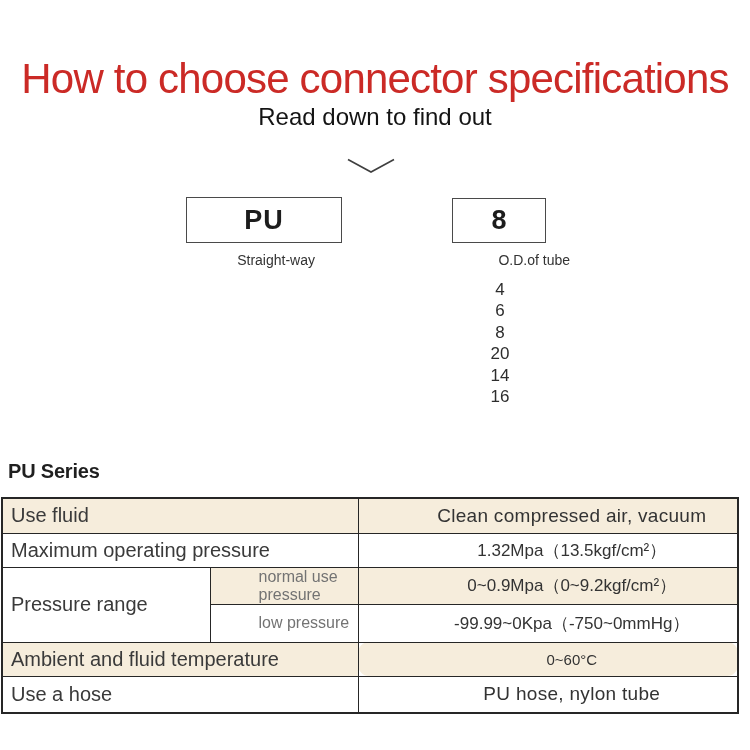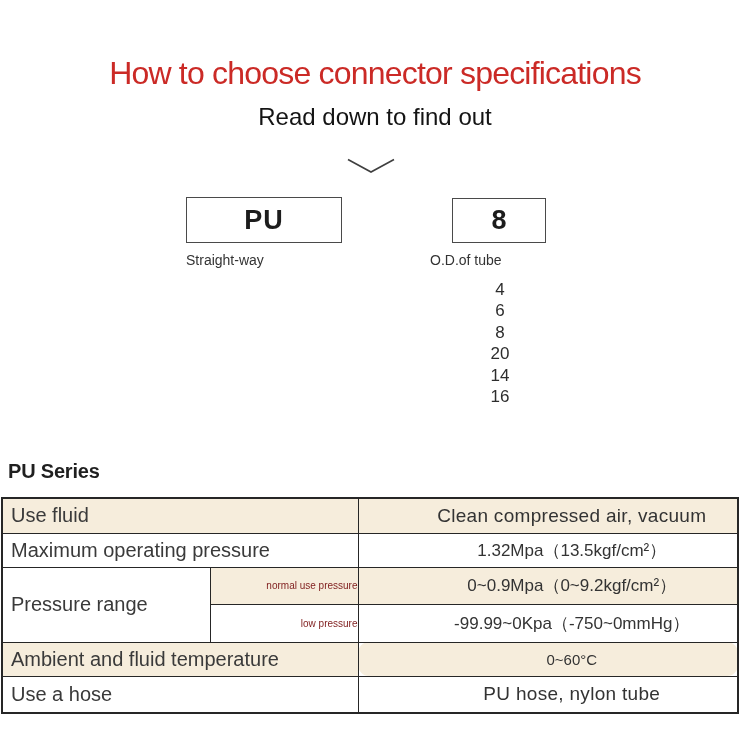--- a/index.html
+++ b/index.html
@@ -12,21 +12,21 @@
     font-family: "Liberation Sans", sans-serif;
     overflow: hidden;
   }
 
   
   .title {
     position: absolute;
     top: 55px; left: 0;
     width: 750px;
     text-align: center;
-    font-size: 32px;
+    font-size: 42px;
     letter-spacing: -0.8px;
     font-weight: 400;
     color: #cb2a26;
   }
   .subtitle {
     position: absolute;
     top: 103px; left: 0;
     width: 750px;
     text-align: center;
     font-size: 24px;
@@ -47,21 +47,21 @@
     align-items: center;
     justify-content: center;
     font-weight: 700;
     color: #1c1c1c;
   }
   .pu-box   { left: 186px; top: 197px; width: 156px; height: 46px; font-size: 27px; letter-spacing: 1px; }
   .size-box { left: 452px; top: 198px; width: 94px;  height: 45px; font-size: 27px; }
   .box-label {
     position: absolute;
     top: 252px;
-    text-align: left;
+    text-align: right;
     font-size: 14px;
     color: #333333;
   }
   .pu-label   { left: 186px; width: 129px; }
   .size-label { left: 430px; width: 140px; }
   .size-options {
     position: absolute;
     left: 430px; top: 279px;
     width: 140px;
   }
@@ -97,23 +97,23 @@
     color: #3a3a3a;
     vertical-align: middle;
     padding-left: 48px;
   }
   .spec-table .lbl {
     font-size: 20px;
     padding-left: 8px;
     text-align: left;
   }
   .spec-table .sub {
-    font-size: 10px;
-    text-align: right;
-    color: #7f1d1d;
+    font-size: 16px;
+    text-align: left;
+    color: #737373;
   }
   .spec-table .val {
     font-size: 17px;
     text-align: center;
     color: #333333;
   }
   .spec-table .val.big   { font-size: 19px; letter-spacing: 0.3px; }
   .spec-table .val.small { font-size: 15px; border-radius: 11px; }
   .spec-table .shaded { background: #f6eddc; }
   .r1 { height: 35px; }

